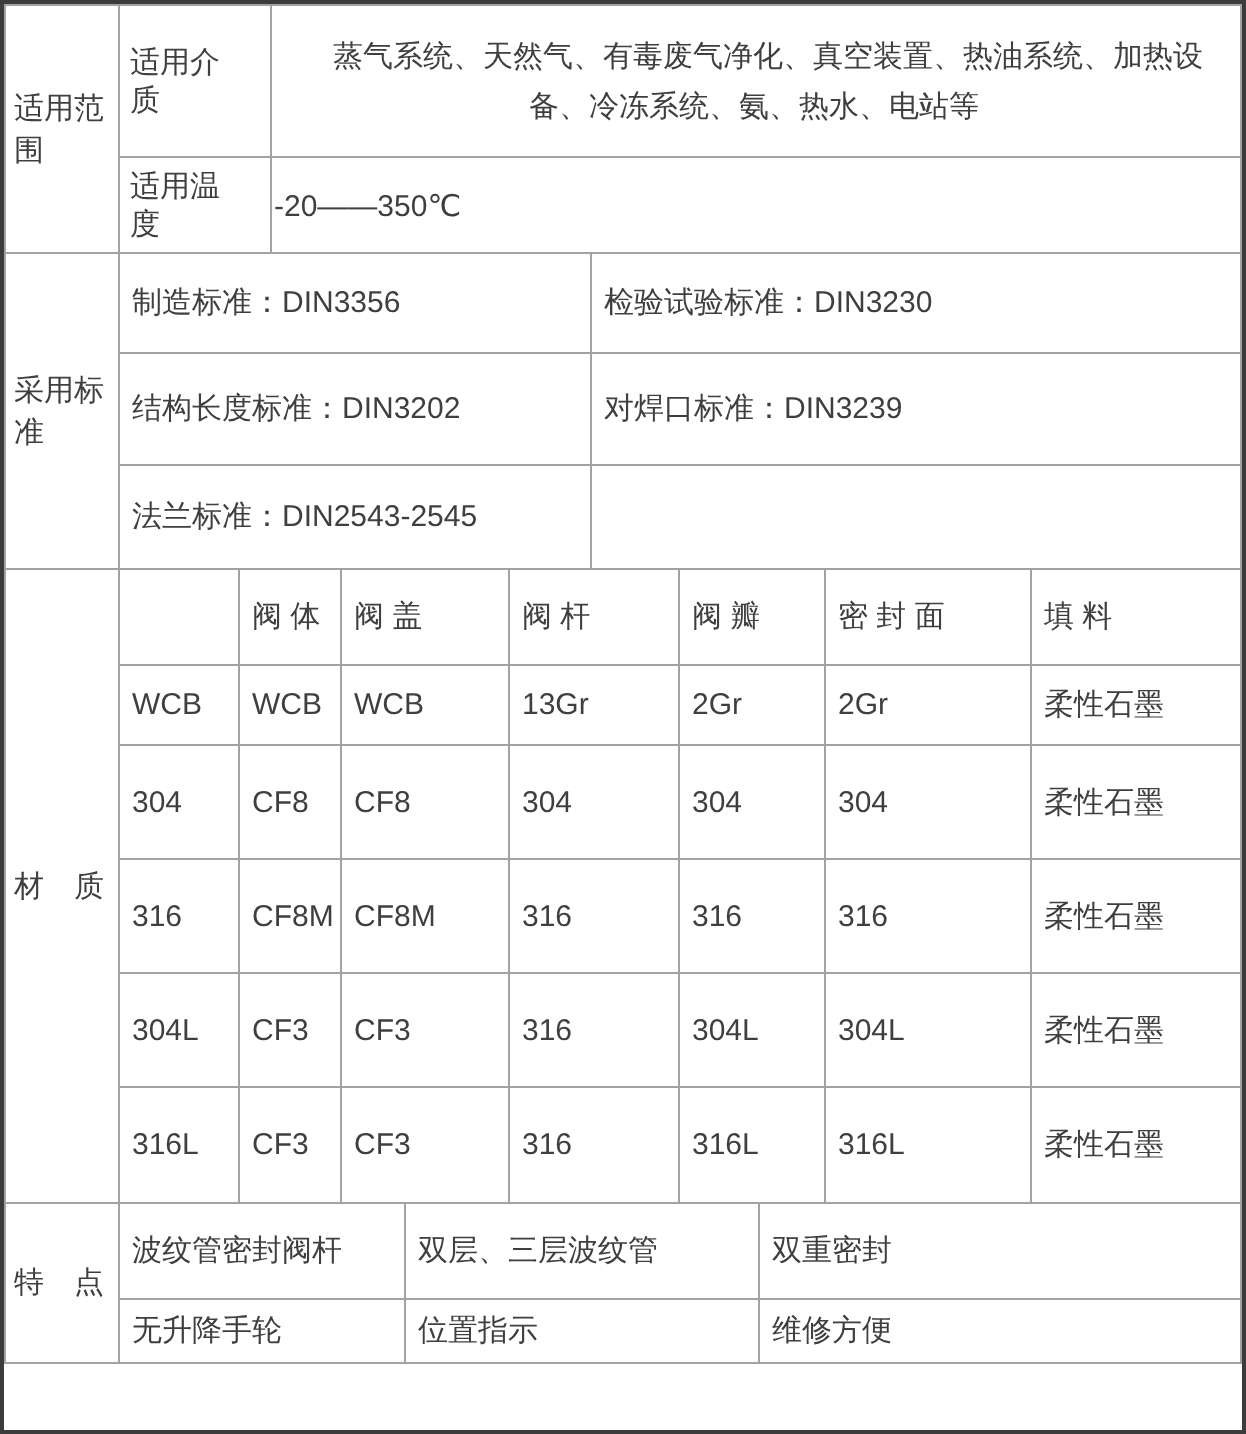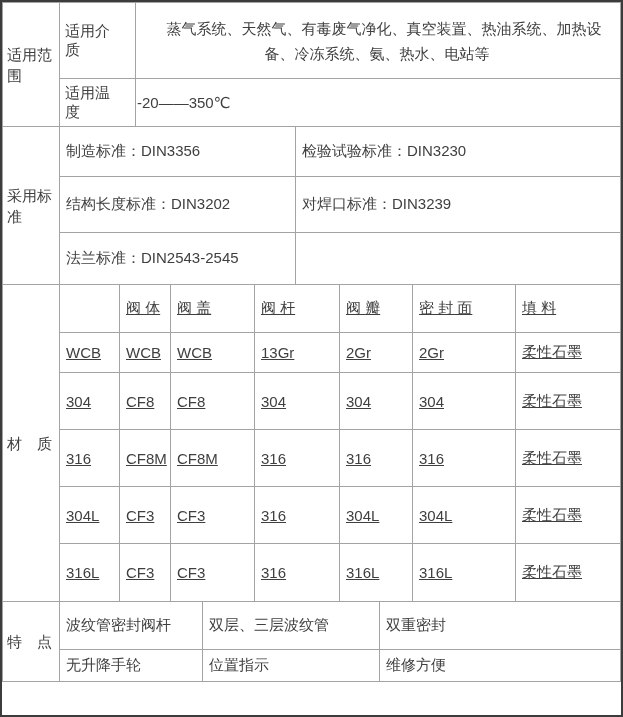--- a/index.html
+++ b/index.html
@@ -39,21 +39,21 @@
   .medium-value {
     padding: 6px 8px 6px 6px;
     line-height: 25px;
     text-indent: 14px;
     text-align: center;
   }
   .temp-value { text-align: left; }
   
   .std-cell { padding: 0 4px 0 6px; text-align: left; }
   
-  .mat-cell { padding: 0 2px 0 6px; text-align: left; text-decoration: underline; }
+  .mat-cell { padding: 0 2px 0 6px; text-align: left; }
   
   .feat-cell { padding: 0 4px 0 6px; text-align: left; }
 </style>
 </head>
 <body>
 
 <div class="spec-wrapper">
 
   <table>
     <colgroup>

